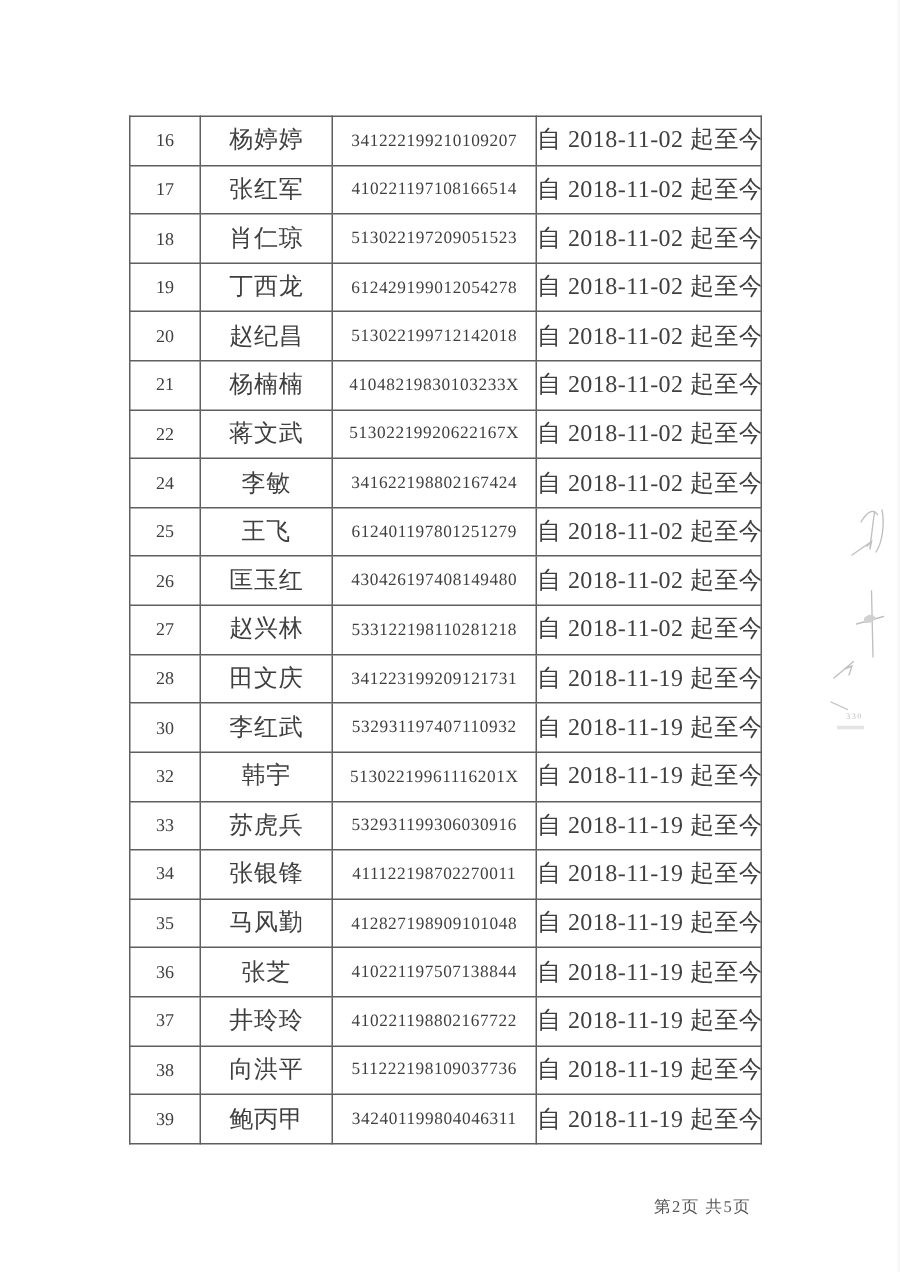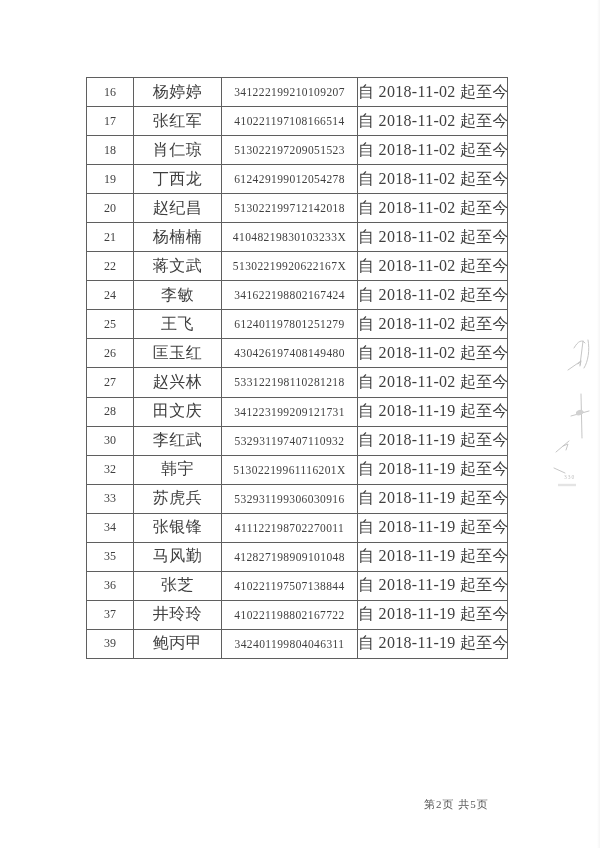--- a/index.html
+++ b/index.html
@@ -24,40 +24,40 @@
     position: absolute;
     top: 0; right: 0;
     width: 3px; height: 100%;
     background: linear-gradient(to right, rgba(0,0,0,0), rgba(0,0,0,0.04));
   }
   table.roster {
     position: absolute;
     left: 86px;
     top: 77px;
     width: 421px;
-    height: 582px;
+    height: 686px;
     border-collapse: collapse;
     table-layout: fixed;
   }
   table.roster td {
     border: 1px solid #5f5f5f;
     text-align: center;
     vertical-align: middle;
     color: #3f3f3f;
     padding: 0;
     white-space: nowrap;
     overflow: hidden;
   }
   td.c-idx    { font-size: 12px; }
   td.c-name   { font-size: 16px; letter-spacing: 0.5px; }
   td.c-id     { font-size: 11.5px; letter-spacing: 0.4px; }
   td.c-period { font-size: 16px; color: #4a4a4a; letter-spacing: 0.3px; }
   .footer {
     position: absolute;
-    left: 424px;
+    left: 436px;
     top: 797px;
     font-size: 11px;
     color: #555555;
     letter-spacing: 1px;
     white-space: nowrap;
   }
   .margin-mark {
     position: absolute;
     left: 538px;
     top: 328px;
@@ -183,20 +183,26 @@
         <tr>
       <td class="c-idx">36</td>
       <td class="c-name">张芝</td>
       <td class="c-id">410221197507138844</td>
       <td class="c-period">自 2018-11-19 起至今</td>
     </tr>
         <tr>
       <td class="c-idx">37</td>
       <td class="c-name">井玲玲</td>
       <td class="c-id">410221198802167722</td>
+      <td class="c-period">自 2018-11-19 起至今</td>
+    </tr>
+        <tr>
+      <td class="c-idx">38</td>
+      <td class="c-name">向洪平</td>
+      <td class="c-id">511222198109037736</td>
       <td class="c-period">自 2018-11-19 起至今</td>
     </tr>
         <tr>
       <td class="c-idx">39</td>
       <td class="c-name">鲍丙甲</td>
       <td class="c-id">342401199804046311</td>
       <td class="c-period">自 2018-11-19 起至今</td>
     </tr>
       </tbody>
   </table>

